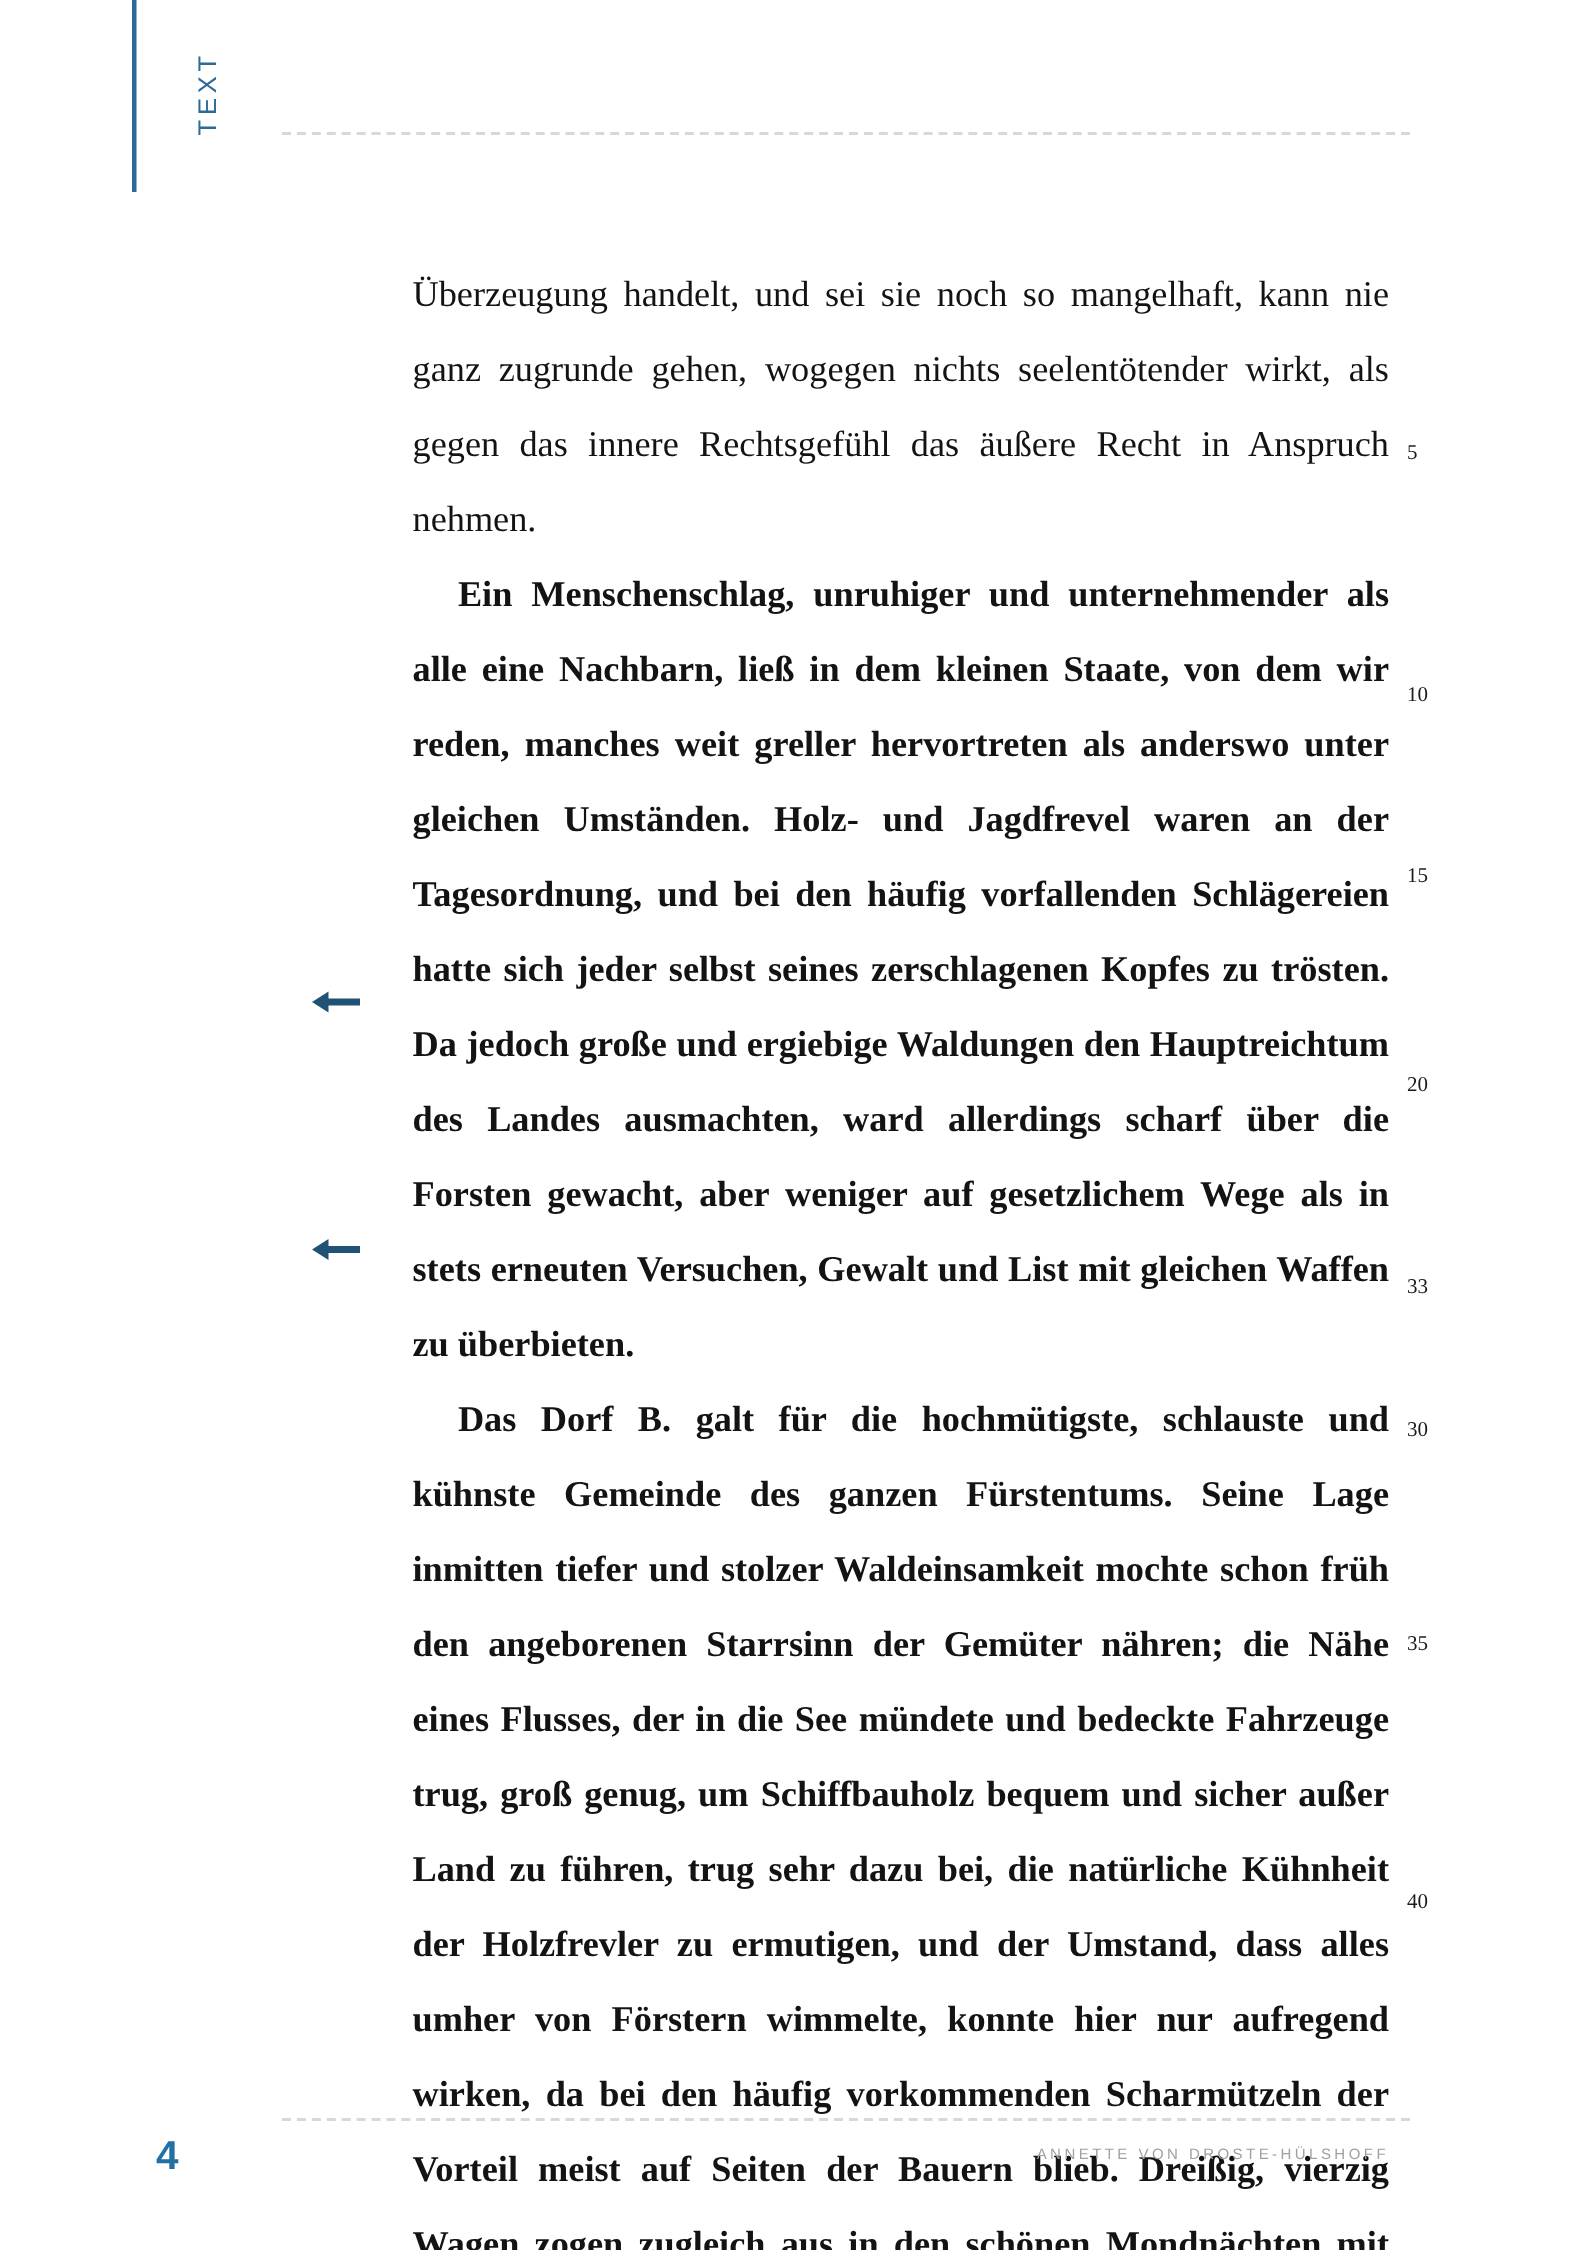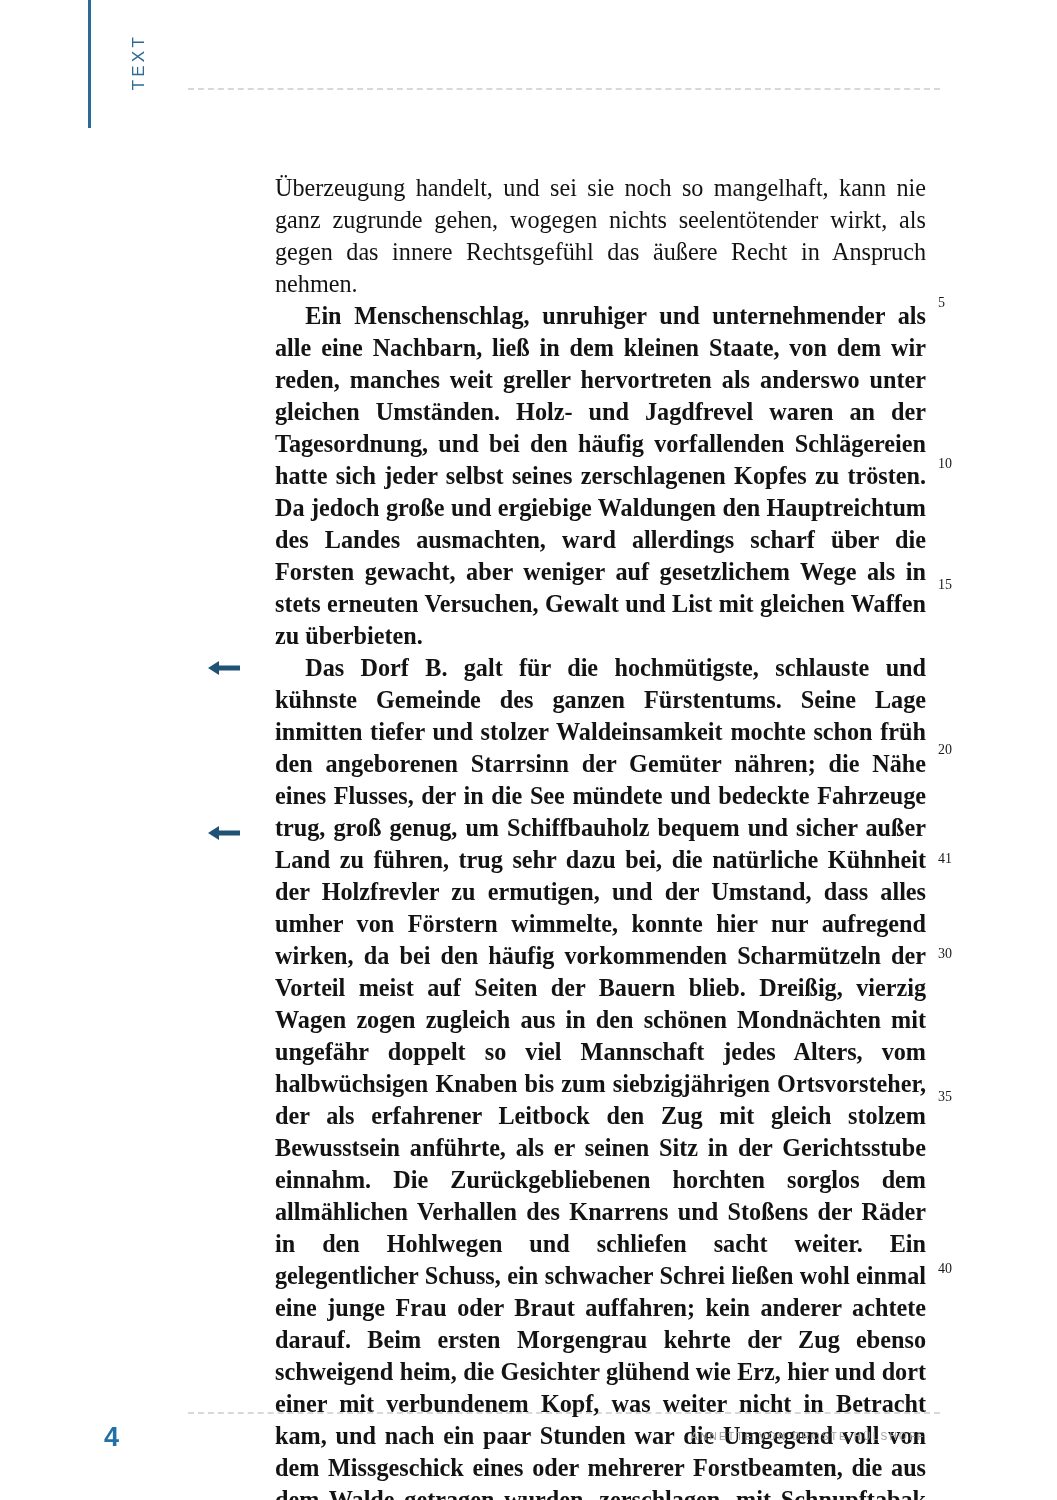--- a/index.html
+++ b/index.html
@@ -59,21 +59,21 @@
   
   .textcol {
     position: absolute;
     left: 275px;
     top: 172px;
     width: 651px;
   }
   .para {
     margin: 0;
     font-size: 24.2px;
-    line-height: 32px;
+    line-height: 50px;
     color: #131313;
     text-align: justify;
     text-align-last: left;
     hyphens: none;
     white-space: pre-line;
   }
   .para.indent { text-indent: 1.25em; font-weight: bold; }
 
   
   .linenums {
@@ -142,22 +142,22 @@
     <p class="para">Überzeugung handelt, und sei sie noch so mangelhaft, kann nie ganz zugrunde gehen, wogegen nichts seelentötender wirkt, als gegen das innere Rechtsgefühl das äußere Recht in Anspruch nehmen.</p>
     <p class="para indent">Ein Menschenschlag, unruhiger und unternehmender als alle eine Nachbarn, ließ in dem kleinen Staate, von dem wir reden, manches weit greller hervortreten als anderswo unter gleichen Umständen. Holz- und Jagdfrevel waren an der Tagesordnung, und bei den häufig vorfallenden Schlägereien hatte sich jeder selbst seines zerschlagenen Kopfes zu trösten. Da jedoch große und ergiebige Waldungen den Hauptreichtum des Landes ausmachten, ward allerdings scharf über die Forsten gewacht, aber weniger auf gesetzlichem Wege als in stets erneuten Versuchen, Gewalt und List mit gleichen Waffen zu überbieten.</p>
     <p class="para indent">Das Dorf B. galt für die hochmütigste, schlauste und kühnste Gemeinde des ganzen Fürstentums. Seine Lage inmitten tiefer und stolzer Waldeinsamkeit mochte schon früh den angeborenen Starrsinn der Gemüter nähren; die Nähe eines Flusses, der in die See mündete und bedeckte Fahrzeuge trug, groß genug, um Schiffbauholz bequem und sicher außer Land zu führen, trug sehr dazu bei, die natürliche Kühnheit der Holzfrevler zu ermutigen, und der Umstand, dass alles umher von Förstern wimmelte, konnte hier nur aufregend wirken, da bei den häufig vorkommenden Scharmützeln der Vorteil meist auf Seiten der Bauern blieb. Dreißig, vierzig Wagen zogen zugleich aus in den schönen Mondnächten mit ungefähr doppelt so viel Mannschaft jedes Alters, vom halbwüchsigen Knaben bis zum siebzigjährigen Ortsvorsteher, der als erfahrener Leitbock den Zug mit gleich stolzem Bewusstsein anführte, als er seinen Sitz in der Gerichtsstube einnahm. Die Zurückgebliebenen horchten sorglos dem allmählichen Verhallen des Knarrens und Stoßens der Räder in den Hohlwegen und schliefen sacht weiter. Ein gelegentlicher Schuss, ein schwacher Schrei ließen wohl einmal eine junge Frau oder Braut auffahren; kein anderer achtete darauf. Beim ersten Morgengrau kehrte der Zug ebenso schweigend heim, die Gesichter glühend wie Erz, hier und dort einer mit verbundenem Kopf, was weiter nicht in Betracht kam, und nach ein paar Stunden war die Umgegend voll von dem Missgeschick eines oder mehrerer Forstbeamten, die aus dem Walde getragen wurden, zerschlagen, mit Schnupftabak geblendet und für einige Zeit unfähig, ihrem Berufe nachzukommen.</p>
 
   </div>
 
   <div class="linenums">
     <span class="linenum" style="top:124px">5</span>
     <span class="linenum" style="top:285px">10</span>
     <span class="linenum" style="top:406px">15</span>
-    <span class="linenum" style="top:571px">20</span>
-    <span class="linenum" style="top:680px">41</span>
+    <span class="linenum" style="top:545px">20</span>
+    <span class="linenum" style="top:680px">33</span>
     <span class="linenum" style="top:775px">30</span>
     <span class="linenum" style="top:918px">35</span>
     <span class="linenum" style="top:1090px">40</span>
   </div>
 
   <div class="marginal-arrows">
     <span class="arrow" style="top:485px">
       <svg width="36" height="22" viewBox="0 0 36 22" aria-hidden="true">
         <path d="M2 11 L13 4 L13 8.6 L34 8.6 L34 13.4 L13 13.4 L13 18 Z" fill="currentColor"></path>
       </svg>

